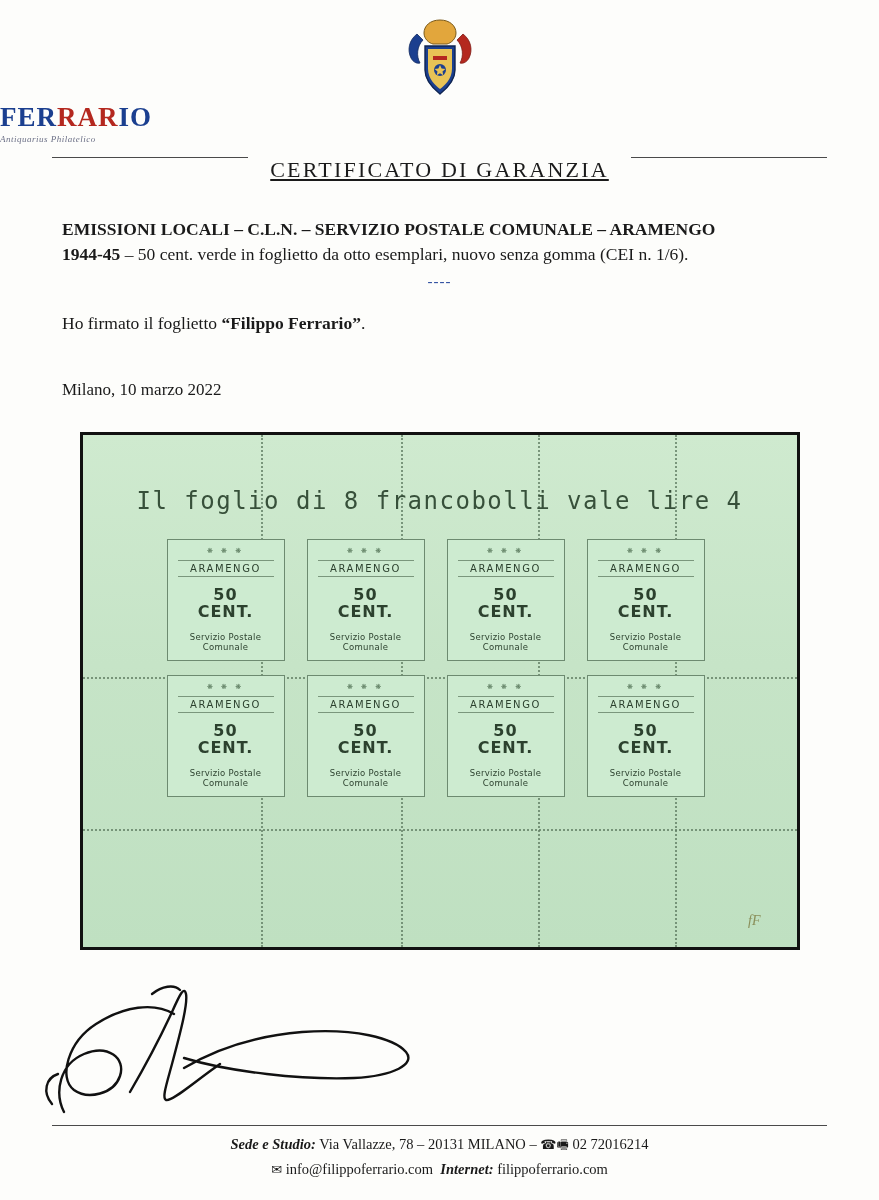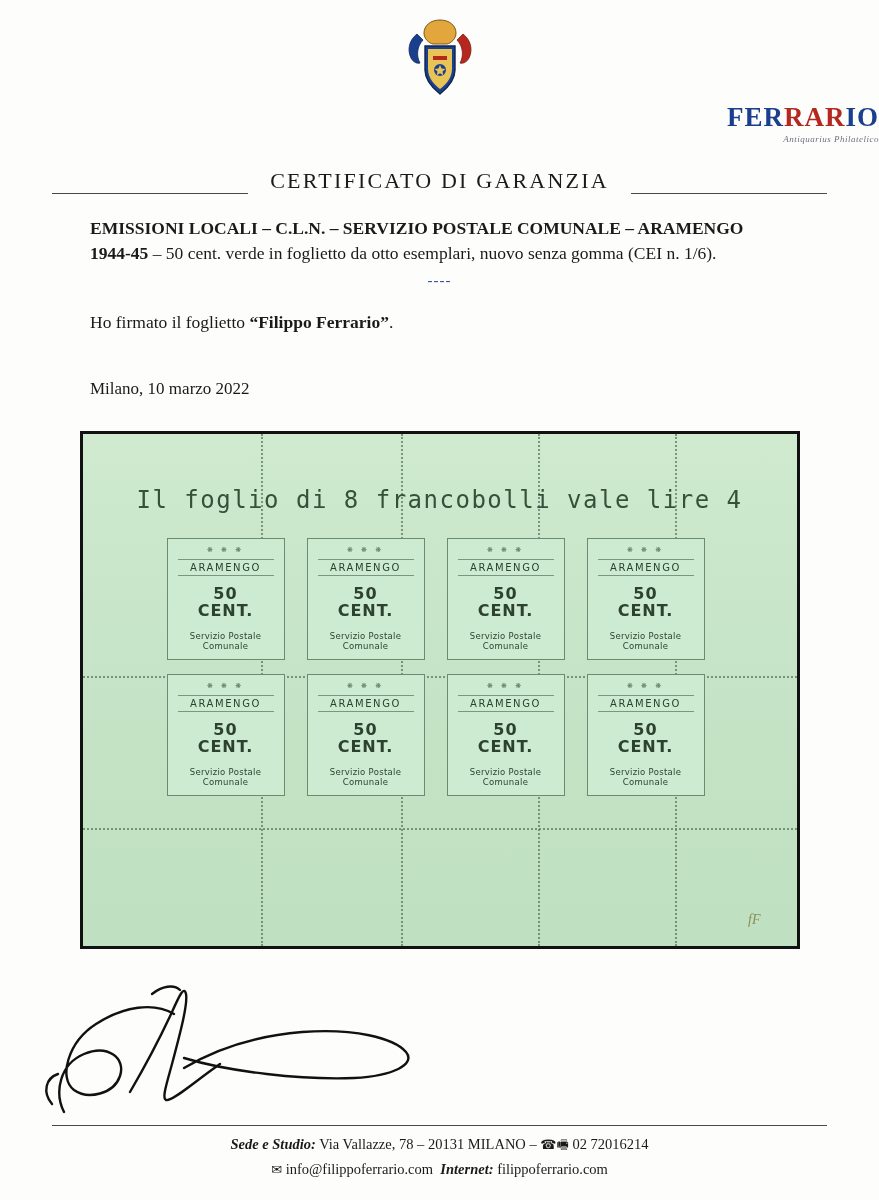--- a/index.html
+++ b/index.html
@@ -19,21 +19,21 @@
     width: 879px;
     height: 1200px;
     box-sizing: border-box;
     padding: 0;
     position: relative;
     background: #fdfdfb;
   }
 
   
   .logo-block {
-    text-align: right;
+    text-align: left;
     padding-top: 16px;
   }
   .crest {
     width: 86px;
     height: 86px;
     margin: 0 auto;
     position: relative;
   }
   .crest svg { display: block; }
 
@@ -52,43 +52,44 @@
     font-family: "Liberation Serif", serif;
     font-style: italic;
     font-size: 9px;
     color: #6b6f86;
     letter-spacing: 0.5px;
   }
 
   
   .title-row {
     display: flex;
-    align-items: flex-end;
-    margin-top: 24px;
+    align-items: flex-start;
+    margin-top: 13px;
     padding: 0 52px;
+    text-decoration: underline;
   }
   .title-row .rule {
     flex: 1 1 auto;
     height: 1px;
     background: #4a4a4a;
   }
   .cert-title {
     flex: 0 0 auto;
     padding: 0 22px;
     font-family: "Liberation Serif", serif;
     font-size: 22px;
     letter-spacing: 2.2px;
     color: #1b1b1b;
     white-space: nowrap;
   }
 
   
   .body-text {
-    padding: 0 90px;
-    margin-top: 22px;
+    padding: 0 62px;
+    margin-top: 34px;
     font-size: 17.5px;
     line-height: 1.5;
   }
   .headline {
     font-weight: bold;
     font-size: 17.5px;
     line-height: 1.45;
   }
   .headline .desc { font-weight: normal; }
   .dashes {

